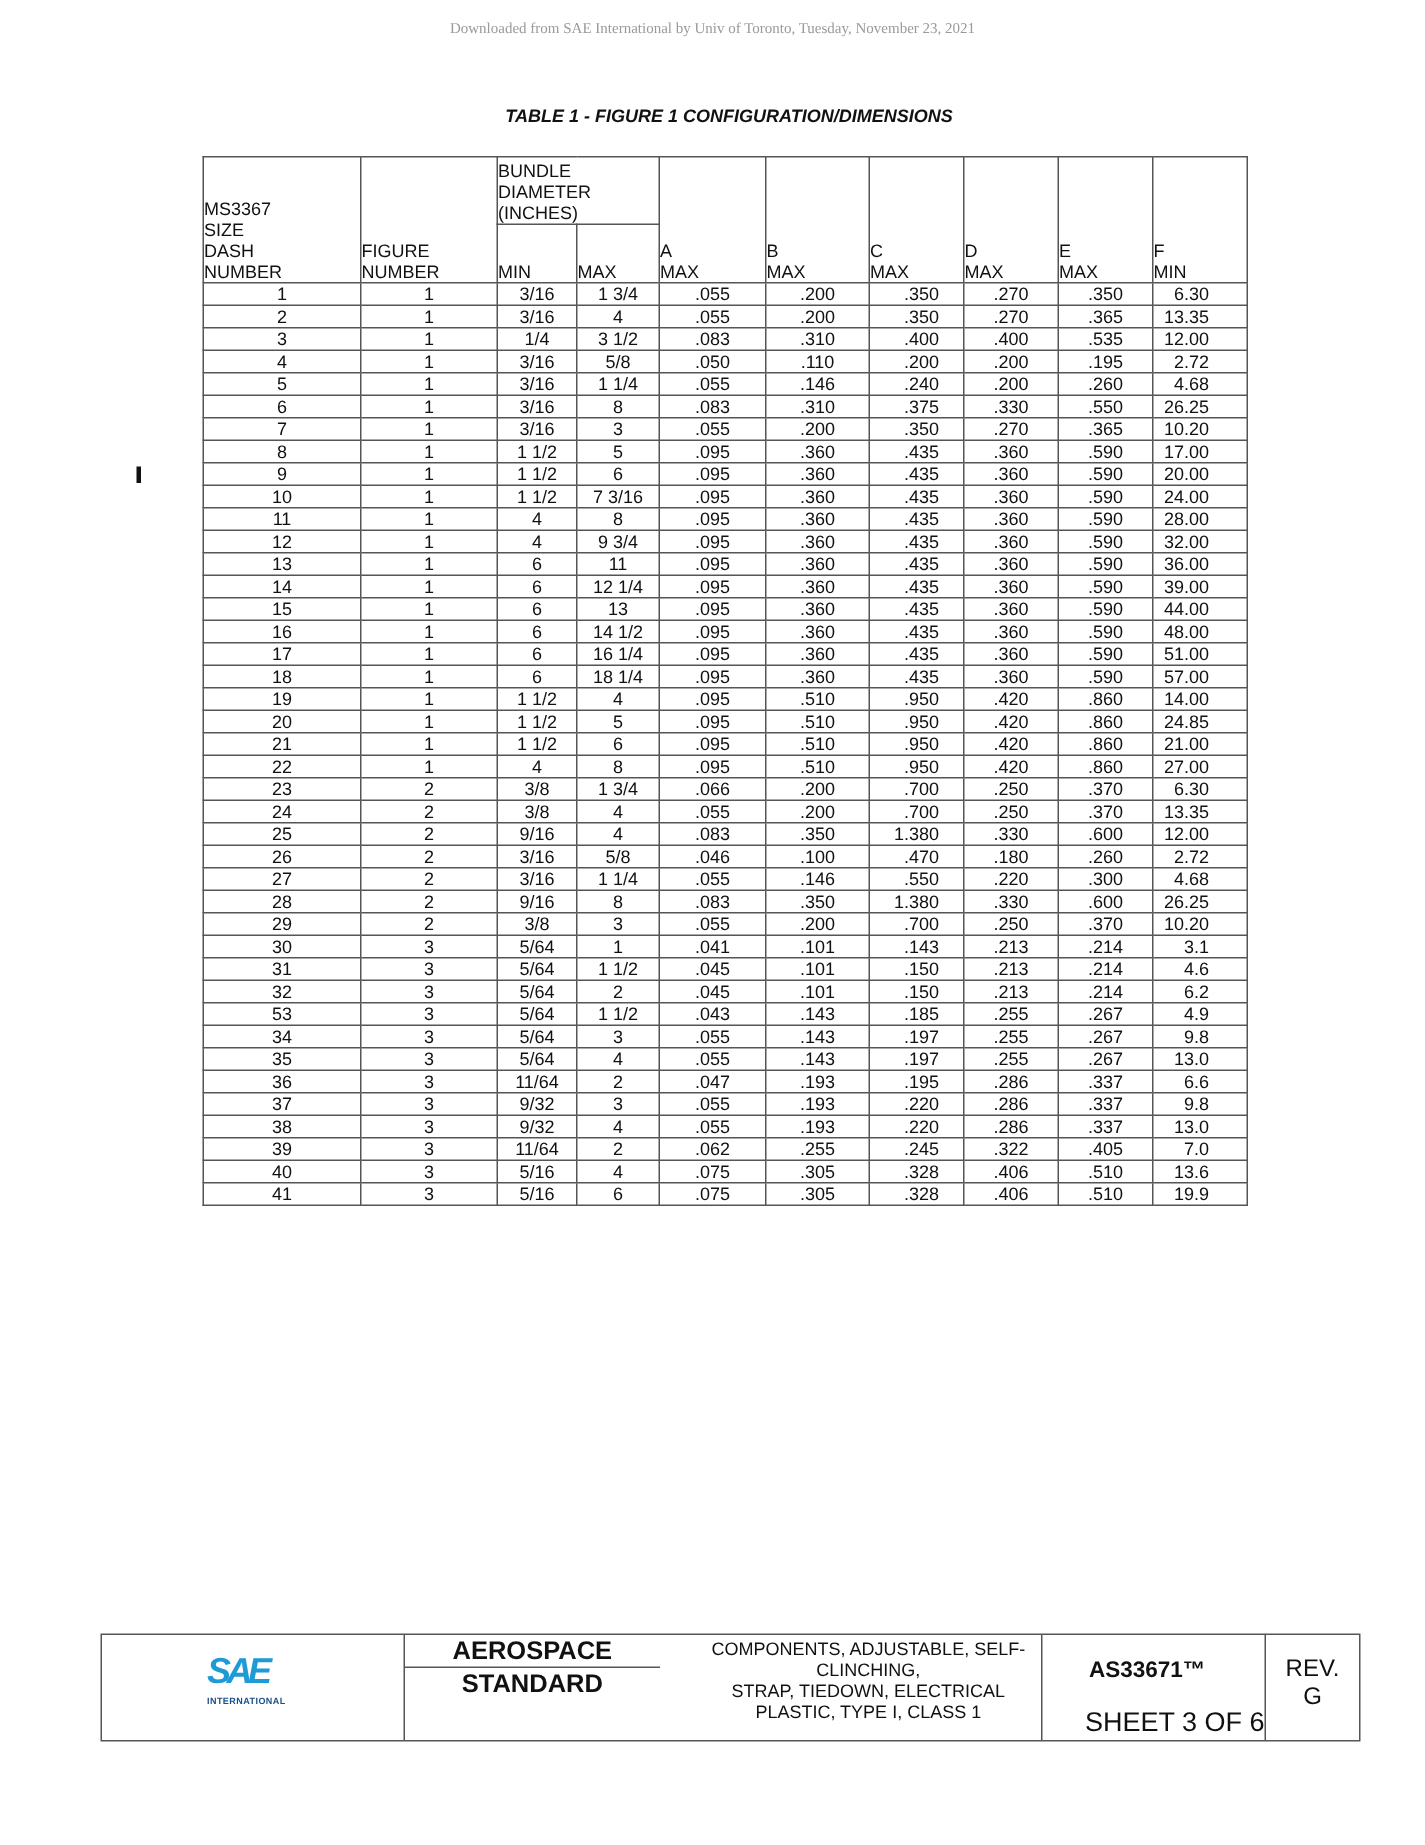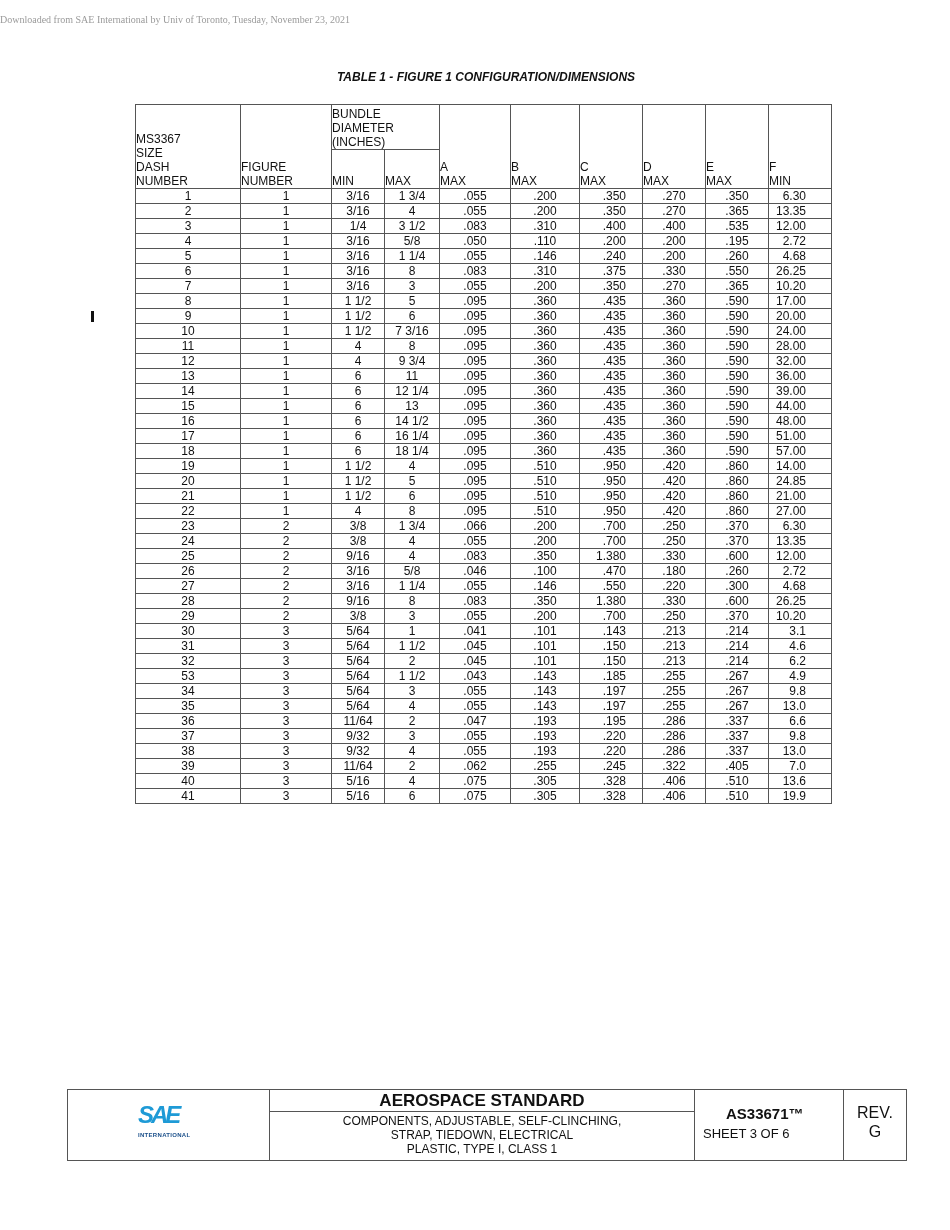--- a/index.html
+++ b/index.html
@@ -1,34 +1,34 @@
 <!DOCTYPE html>
 <html><head>
 <meta charset="utf-8">
 <style>
   html, body { margin:0; padding:0; background:#fff; }
   body { width:950px; height:1230px; position:relative; font-family:"Liberation Sans", sans-serif; color:#111; }
-  .watermark { position:absolute; top:14px; left:0; width:950px; text-align:left; font-family:"Liberation Serif", serif; font-size:10px; color:#9a9a9a; }
+  .watermark { position:absolute; top:14px; left:0; width:950px; text-align:center; font-family:"Liberation Serif", serif; font-size:10px; color:#9a9a9a; }
   .table-title { position:absolute; top:70px; left:0; width:972px; text-align:center; font-size:12px; font-weight:bold; font-style:italic; }
   .change-bar { position:absolute; left:91px; top:311px; width:3px; height:11px; background:#111; }
   table.dims { position:absolute; top:104px; left:135px; border-collapse:collapse; font-size:12px; }
   table.dims td, table.dims th { border:1px solid #555; padding:0; font-weight:normal; line-height:14px; }
   table.dims th { vertical-align:bottom; text-align:left; }
   table.dims td { height:14px; text-align:center; }
   table.dims td.num { text-align:right; padding-right:16px; }
   table.dims td.f { text-align:right; padding-right:25px; }
   .c0{width:104px}.c1{width:90px}.c2{width:52px}.c3{width:54px}.c4{width:70px}.c5{width:68px}.c6{width:62px}.c7{width:62px}.c8{width:62px}.c9{width:62px}
   .footer { position:absolute; top:1089px; left:67px; width:838px; height:70px; border:1px solid #555; display:flex; }
   .f-logo { width:201px; border-right:1px solid #555; position:relative; }
-  .f-mid { width:424px; border-right:1px solid #555; display:flex; flex-direction:column; }
+  .f-mid { width:424px; border-right:1px solid #555; display:flex; flex-direction:row;gap:24px; }
   .f-mid-top { height:21px; border-bottom:1px solid #555; text-align:center; font-weight:bold; font-size:17px; line-height:22px; }
   .f-mid-bot { text-align:center; font-size:12px; line-height:14px; padding-top:2px; }
   .f-doc { width:140px; border-right:1px solid #555; padding-left:8px; padding-top:15px; }
   .f-doc .num { font-weight:bold; font-size:15px;margin-left:23px; }
-  .f-doc .sheet { font-size:13px; margin-top:4px; }
+  .f-doc .sheet { font-size:18px; margin-top:16px;text-align:right; }
   .f-rev { flex:1; text-align:center; font-weight:normal; font-size:16px; padding-top:13px; line-height:19px; }
   .sae-logo { position:absolute; left:70px; top:10px; width:64px; }
   .sae-mark { font-family:"Liberation Sans", sans-serif; font-weight:bold; font-style:italic; font-size:24px; color:#1e9ad6; letter-spacing:-3px; line-height:30px; }
   .sae-int { font-size:6px; font-weight:bold; color:#1a4f8a; letter-spacing:0.3px; margin-top:2px; }
 </style>
 </head>
 <body>
 
 <div class="watermark">Downloaded from SAE International by Univ of Toronto, Tuesday, November 23, 2021</div>
 <div class="table-title">TABLE 1 - FIGURE 1 CONFIGURATION/DIMENSIONS</div>

